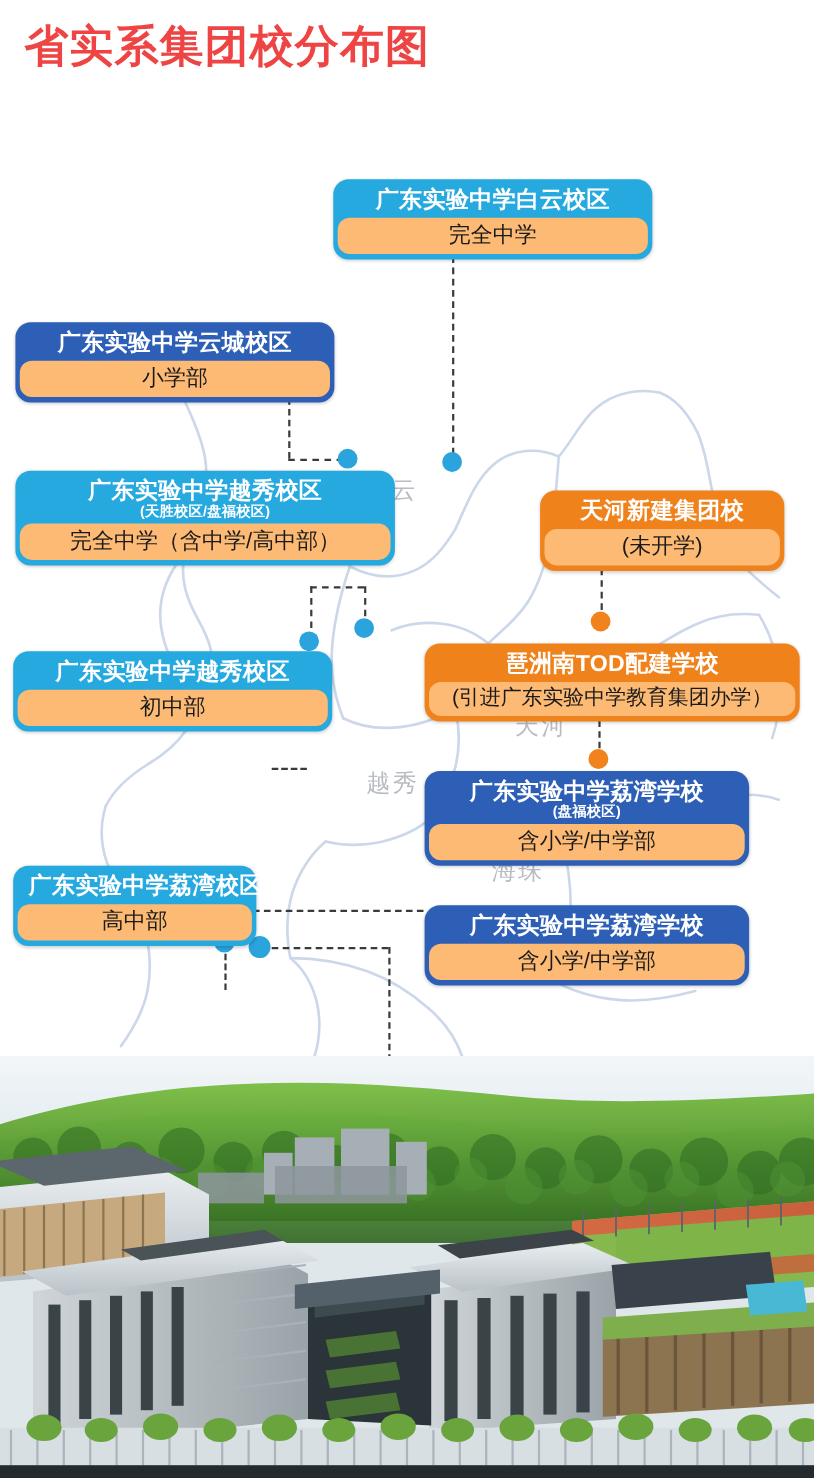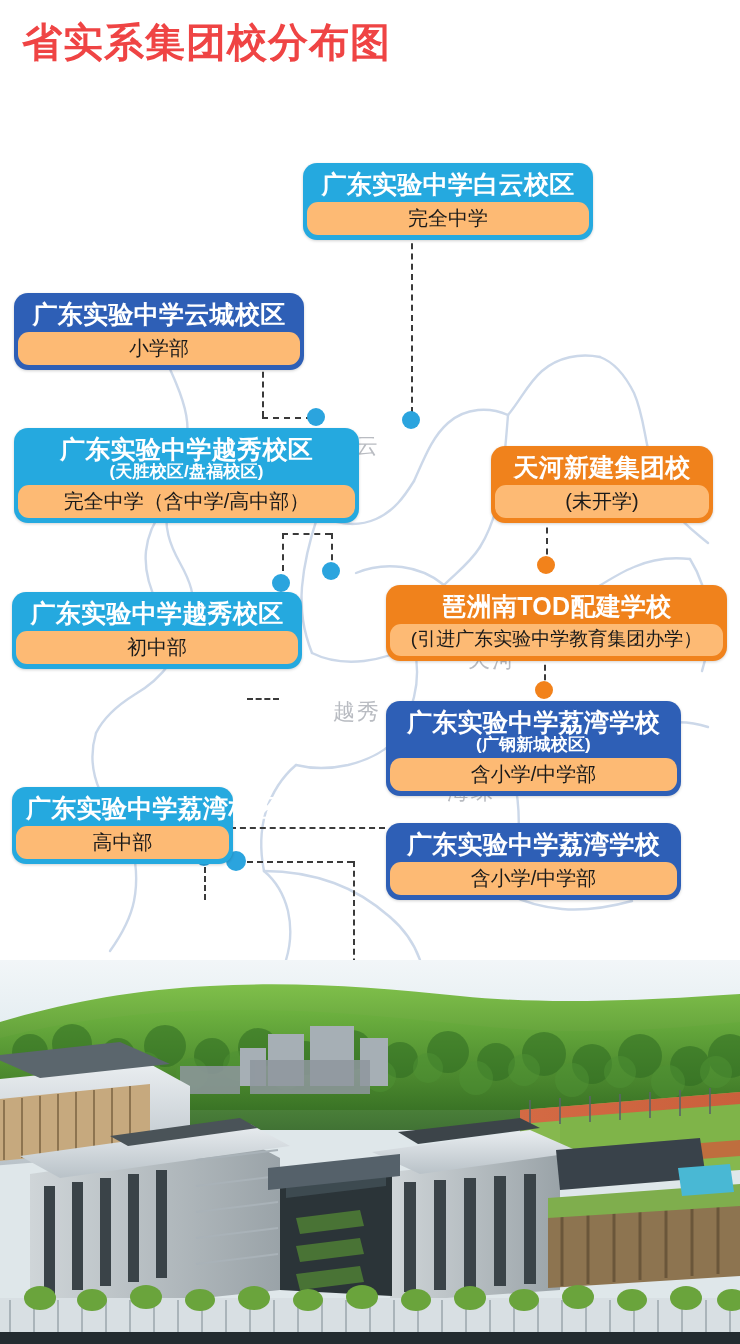--- a/index.html
+++ b/index.html
@@ -59,22 +59,22 @@
     box-shadow:0 1px 3px rgba(0,0,0,.18);
   }
   .card .head{
     text-align:center;
     color:#ffffff;
     font-weight:bold;
     line-height:1.12;
     padding:3px 10px 4px 10px;
     white-space:nowrap;
   }
-  .card .head .main{ display:block; font-size:25px; letter-spacing:.3px; }
-  .card .head .sub { display:block; font-size:17px; letter-spacing:.2px; margin-top:-1px;}
+  .card .head .main{ display:block; font-size:21px; letter-spacing:.3px; }
+  .card .head .sub { display:block; font-size:13px; letter-spacing:.2px; margin-top:-1px;}
   .card .body{
     background:#fdba74;
     border-radius:11px;
     text-align:center;
     color:#1a1a1a;
     font-size:20px;
     padding:4px 10px 5px 10px;
     white-space:nowrap;
     line-height:1.2;
   }
@@ -219,21 +219,21 @@
     <div class="card orange" style="left:386px; top:470px; width:341px;">
       <div class="head">
         <span class="main">琶洲南TOD配建学校</span>
       </div>
       <div class="body" style="font-size:19px;">(引进广东实验中学教育集团办学）</div>
     </div>
 
     <div class="card navy" style="left:386px; top:586px; width:295px;">
       <div class="head">
         <span class="main">广东实验中学荔湾学校</span>
-        <span class="sub">(广钢新城校区)</span>
+        <span class="sub">(盘福校区)</span>
       </div>
       <div class="body">含小学/中学部</div>
     </div>
 
     <div class="card cyan" style="left:12px; top:672px; width:221px;">
       <div class="head">
         <span class="main">广东实验中学荔湾校区</span>
       </div>
       <div class="body">高中部</div>
     </div>

